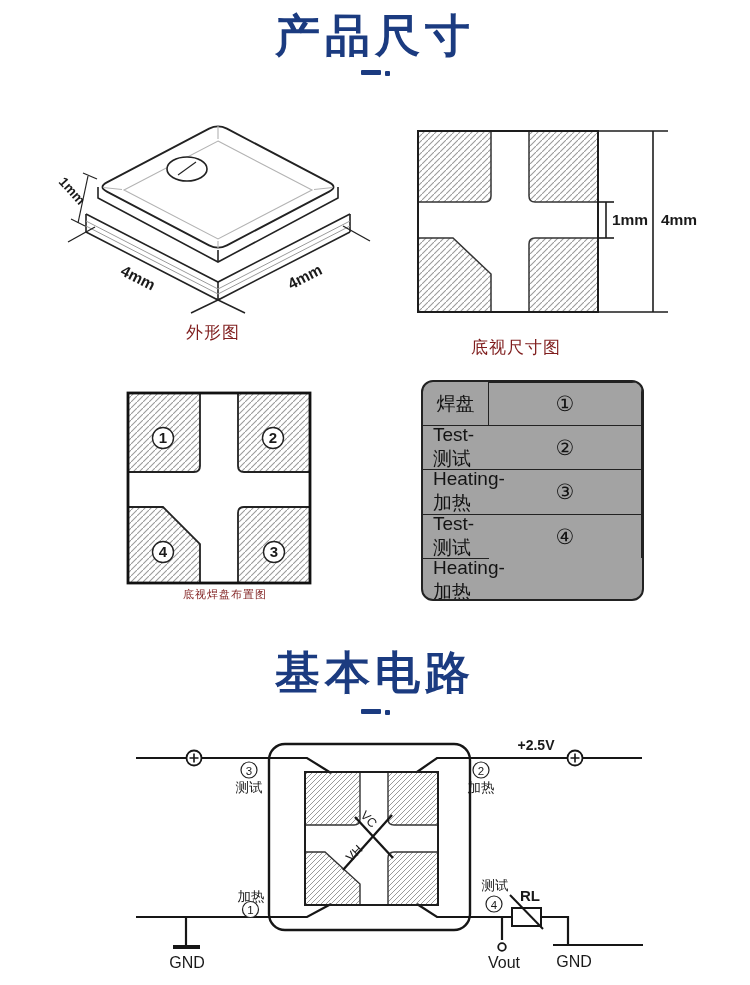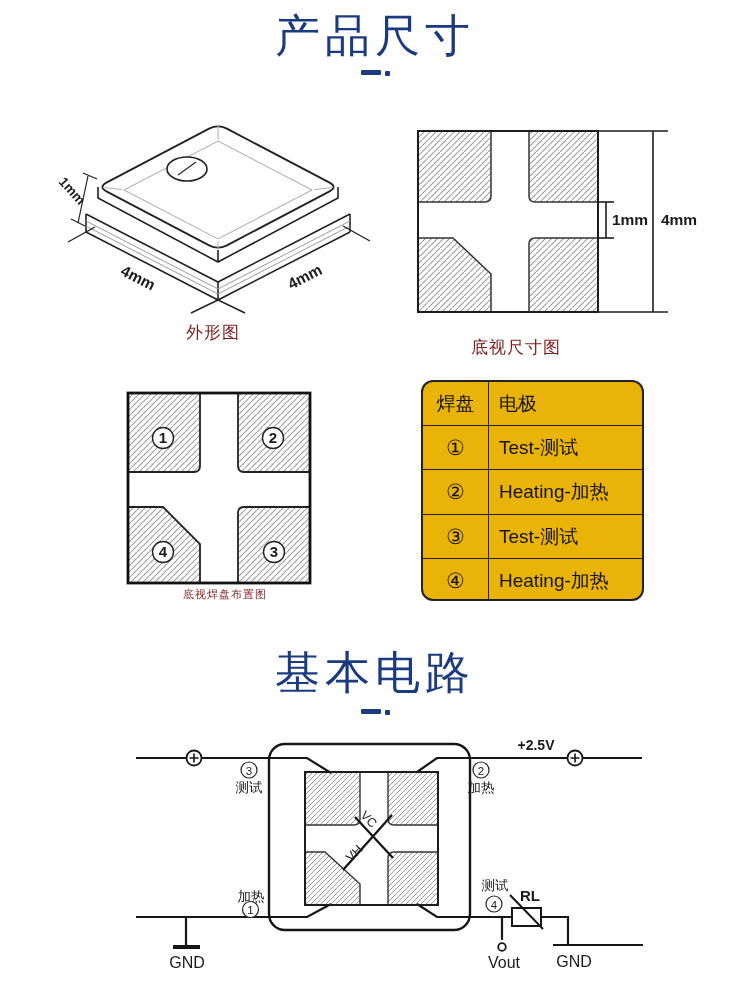--- a/index.html
+++ b/index.html
@@ -4,36 +4,36 @@
 <style>
   :root { --accent:#1b3b80; --ink:#1f1f1f; }
   * { margin:0; padding:0; box-sizing:border-box; }
   html,body { background:#fff; }
   body {
     width:750px; height:985px; position:relative; overflow:hidden;
     font-family:"Liberation Sans", sans-serif; color:var(--ink);
   }
   .sec-title {
     position:absolute; left:0; width:750px; text-align:center;
-    font-size:45px; font-weight:400; letter-spacing:5px; color:var(--accent);
+    font-size:45px; font-weight:700; letter-spacing:5px; color:var(--accent);
   }
   .title-underline { position:absolute; left:0; width:750px; display:flex; justify-content:center; align-items:flex-start; gap:4px; }
   .title-underline .dash { width:20px; height:5px; background:var(--accent); border-radius:1px; }
   .title-underline .dot  { width:5px; height:5px; background:var(--accent); border-radius:1px; margin-top:1px; }
   .figure { position:absolute; }
   .caption { position:absolute; text-align:center; font-size:17px; color:#7f1d1d; letter-spacing:1px; }
   svg { font-family:"Liberation Sans", sans-serif; }
   svg text { fill:#1a1a1a; }
 
   
   .pad-table {
     position:absolute; left:421px; top:380px; width:223px; height:221px;
     border:2.2px solid #222; border-radius:12px; overflow:hidden;
     display:grid; grid-template-columns:66px 1fr; grid-template-rows:43px 44px 45px 44px 44px;
-    background:#eab308;
+    background:#a3a3a3;
   }
   .pad-table .cell { display:flex; align-items:center; font-size:19px; color:#141414; }
   .pad-table .c1 { justify-content:center; border-right:1.8px solid #222; }
   .pad-table .c2 { padding-left:10px; }
   .pad-table .rowline { border-top:1.8px solid #222; }
   .pad-table .circ { font-size:21px; }
 </style>
 </head>
 <body>
 
@@ -147,23 +147,20 @@
     <circle cx="149" cy="162" r="10.5" fill="#fff" stroke="#222" stroke-width="1.4"></circle>
     <text x="149" y="167" text-anchor="middle" font-size="15" font-weight="600">3</text>
   </g>
 </svg>
 <div class="caption" style="left:125px; top:587px; width:200px; font-size:11px;">底视焊盘布置图</div>
 
 <div class="pad-table">
   <div class="cell c1">
       <span>焊盘</span>
     </div>
-  <div class="cell c2">
-      <span>电极</span>
-    </div>
 
   <div class="cell c1 rowline">
       <span class="circ">①</span>
     </div>
   <div class="cell c2 rowline">
       <span>Test-测试</span>
     </div>
 
   <div class="cell c1 rowline">
       <span class="circ">②</span>

